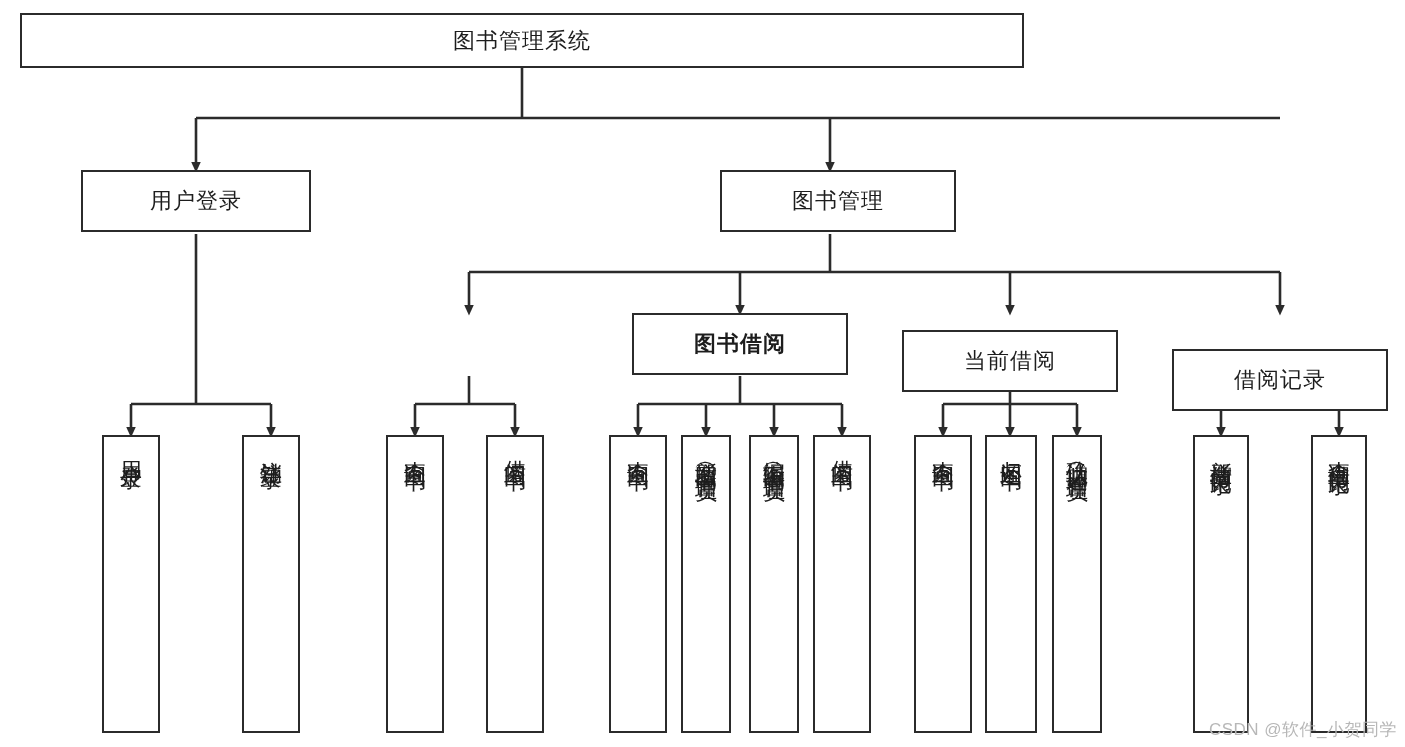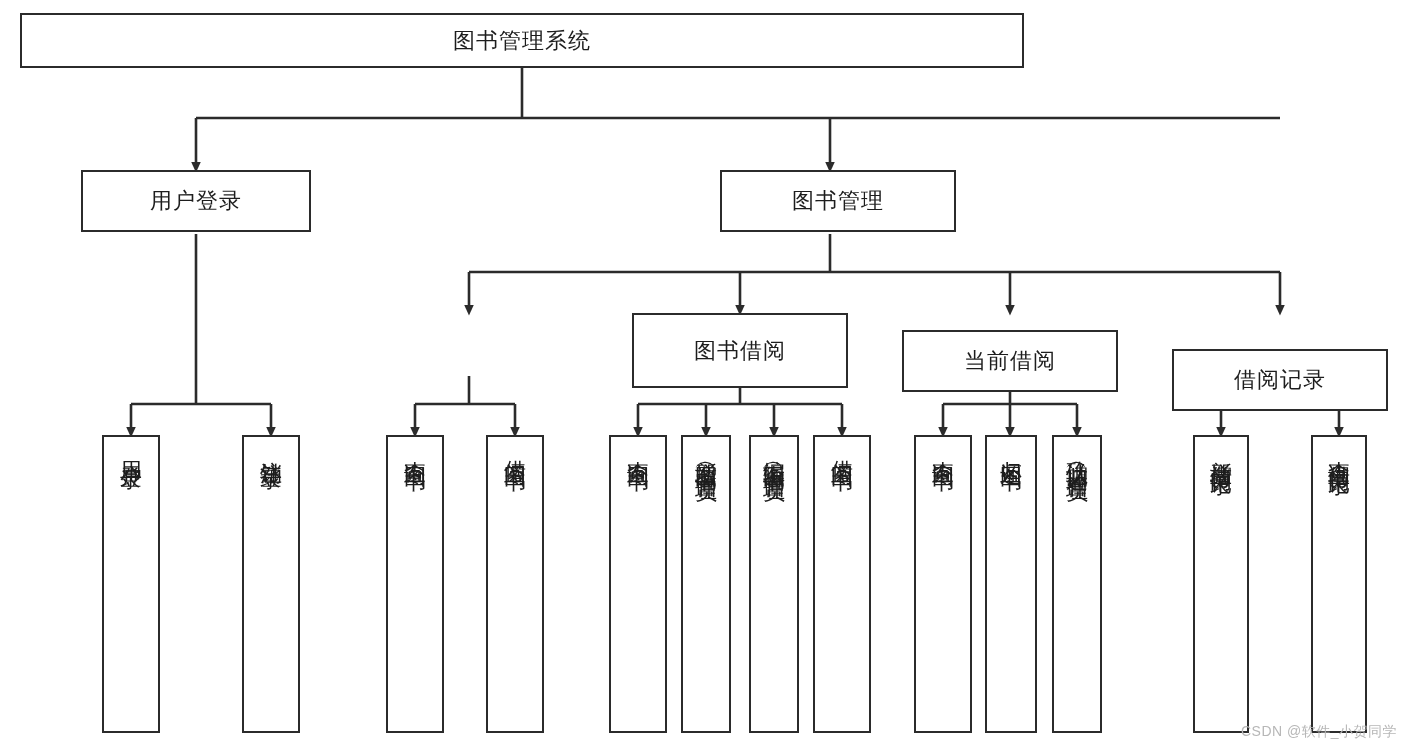--- a/index.html
+++ b/index.html
@@ -56,21 +56,21 @@
     text-orientation: upright;
     font-size: 22px;
     letter-spacing: 3px;
     line-height: 1.0;
     white-space: nowrap;
   }
   #watermark {
     position: absolute;
     right: 8px;
     bottom: 6px;
-    font-size: 14px;
+    font-size: 17px;
     color: #b7b7b7;
     letter-spacing: 0.5px;
     z-index: 5;
     white-space: nowrap;
   }
 </style>
 </head>
 <body>
 
 <div id="diagram-root">
@@ -130,21 +130,21 @@
     <span class="label">图书管理系统</span>
   </div>
 
   <div class="node horiz" style="left:81px; top:170px; width:230px; height:62px;">
     <span class="label">用户登录</span>
   </div>
   <div class="node horiz" style="left:712px; top:170px; width:236px; height:62px;margin-left:8px;">
     <span class="label">图书管理</span>
   </div>
 
-  <div class="node horiz" style="left:632px; top:313px; width:216px; height:75px;">
+  <div class="node horiz" style="left:632px; top:313px; width:216px; height:62px;font-weight:bold;">
     <span class="label">图书借阅</span>
   </div>
   <div class="node horiz" style="left:902px; top:330px; width:216px; height:62px;">
     <span class="label">当前借阅</span>
   </div>
   <div class="node horiz" style="left:1172px; top:313px; width:216px; height:62px;margin-top:36px;">
     <span class="label">借阅记录</span>
   </div>
 
   <div class="node vert" style="left:102px; top:435px; width:58px; height:298px;">

